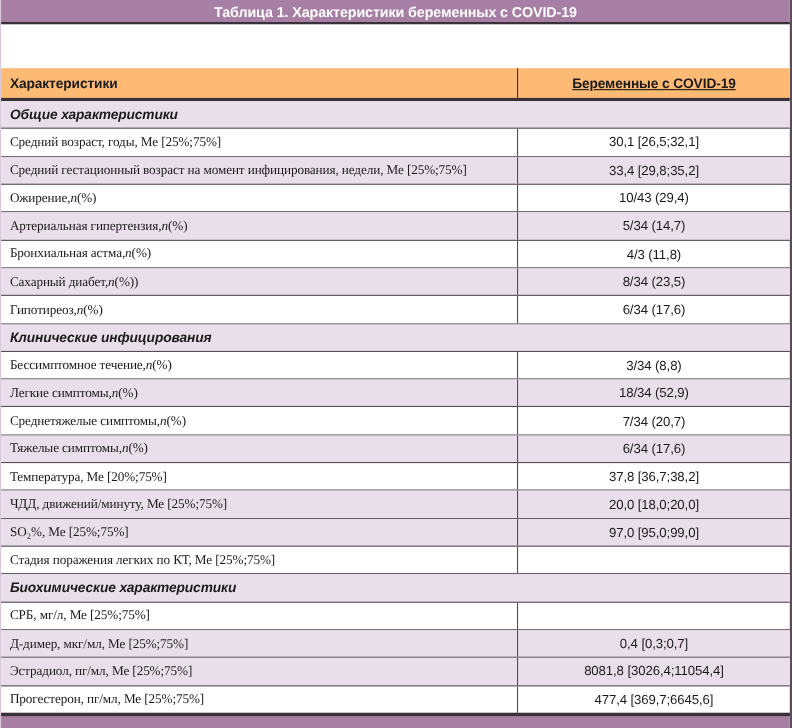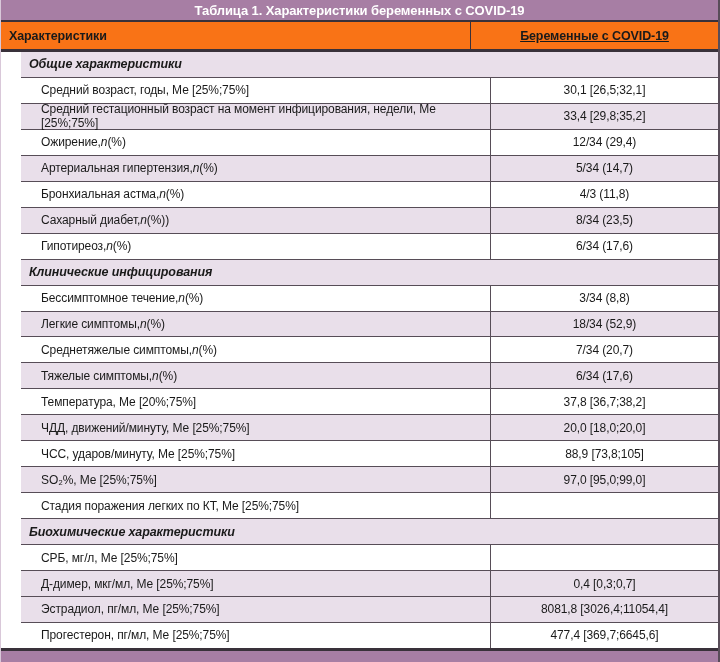--- a/index.html
+++ b/index.html
@@ -27,58 +27,59 @@
   .title-bar{
     height:22px;flex:0 0 22px;
     background:var(--purple);
     border-bottom:2px solid var(--border-dark);
     color:#fff;font-weight:bold;font-size:13px;
     display:flex;align-items:center;justify-content:center;
   }
   .head-row{
     flex:0 0 30px;height:30px;
     display:flex;align-items:stretch;
-    background:#f97316;
+    background:#fdba74;
     border-bottom:3px solid var(--border-dark);
-    font-weight:bold;font-size:12.5px;
+    font-weight:bold;font-size:12.5px;margin-top:40px;
   }
   .head-cell-left{
     width:470px;flex:0 0 470px;
     display:flex;align-items:center;
     padding-left:8px;
     border-right:1.5px solid var(--border-dark);
   }
   .head-cell-right{
     flex:1;display:flex;align-items:center;justify-content:center;
     text-align:center;
     text-decoration:underline;
   }
   .rows{
     flex:1 1 auto;
-    display:flex;flex-direction:column;margin-left:20px;
+    display:flex;flex-direction:column;
   }
   .row{
     flex:1 1 0;
     display:flex;align-items:stretch;
     font-size:12px;
     min-height:0;
   }
   .row:not(:last-child){border-bottom:1.5px solid var(--border-row);}
   .row.shade{background:var(--lavender);}
   .row.section{
     background:var(--lavender);
     font-weight:bold;font-style:italic;font-size:12.5px;
     align-items:center;
     padding-left:8px;
   }
   .cell-label{
     width:470px;flex:0 0 470px;
     display:flex;align-items:center;
-    padding-left:20px;
+    padding-left:8px;
     border-right:1.5px solid var(--border-row);
+    font-family:Liberation Serif, serif;
   }
   .cell-value{
     flex:1;display:flex;align-items:center;justify-content:center;
     text-align:center;
   }
   .bottom-strip{
     flex:0 0 14px;height:14px;
     background:var(--purple);
     border-top:3px solid var(--border-dark);
   }
@@ -98,21 +99,21 @@
       <div class="row">
         <div class="cell-label">Средний возраст, годы, Ме [25%;75%]</div>
         <div class="cell-value">30,1 [26,5;32,1]</div>
       </div>
       <div class="row shade">
         <div class="cell-label">Средний гестационный возраст на момент инфицирования, недели, Ме [25%;75%]</div>
         <div class="cell-value">33,4 [29,8;35,2]</div>
       </div>
       <div class="row">
         <div class="cell-label">Ожирение, <i>n</i> (%)</div>
-        <div class="cell-value">12/34 (29,4)</div>
+        <div class="cell-value">10/43 (29,4)</div>
       </div>
       <div class="row shade">
         <div class="cell-label">Артериальная гипертензия, <i>n</i> (%)</div>
         <div class="cell-value">5/34 (14,7)</div>
       </div>
       <div class="row">
         <div class="cell-label">Бронхиальная астма, <i>n</i> (%)</div>
         <div class="cell-value">4/3 (11,8)</div>
       </div>
       <div class="row shade">
@@ -141,24 +142,20 @@
         <div class="cell-value">6/34 (17,6)</div>
       </div>
       <div class="row">
         <div class="cell-label">Температура, Ме [20%;75%]</div>
         <div class="cell-value">37,8 [36,7;38,2]</div>
       </div>
       <div class="row shade">
         <div class="cell-label">ЧДД, движений/минуту, Ме [25%;75%]</div>
         <div class="cell-value">20,0 [18,0;20,0]</div>
       </div>
-      <div class="row">
-        <div class="cell-label">ЧСС, ударов/минуту, Ме [25%;75%]</div>
-        <div class="cell-value">88,9 [73,8;105]</div>
-      </div>
       <div class="row shade">
         <div class="cell-label">SO₂%, Ме [25%;75%]</div>
         <div class="cell-value">97,0 [95,0;99,0]</div>
       </div>
       <div class="row">
         <div class="cell-label">Стадия поражения легких по КТ, Ме [25%;75%]</div>
       </div>
       <div class="row section">Биохимические характеристики</div>
       <div class="row">
         <div class="cell-label">СРБ, мг/л, Ме [25%;75%]</div>

